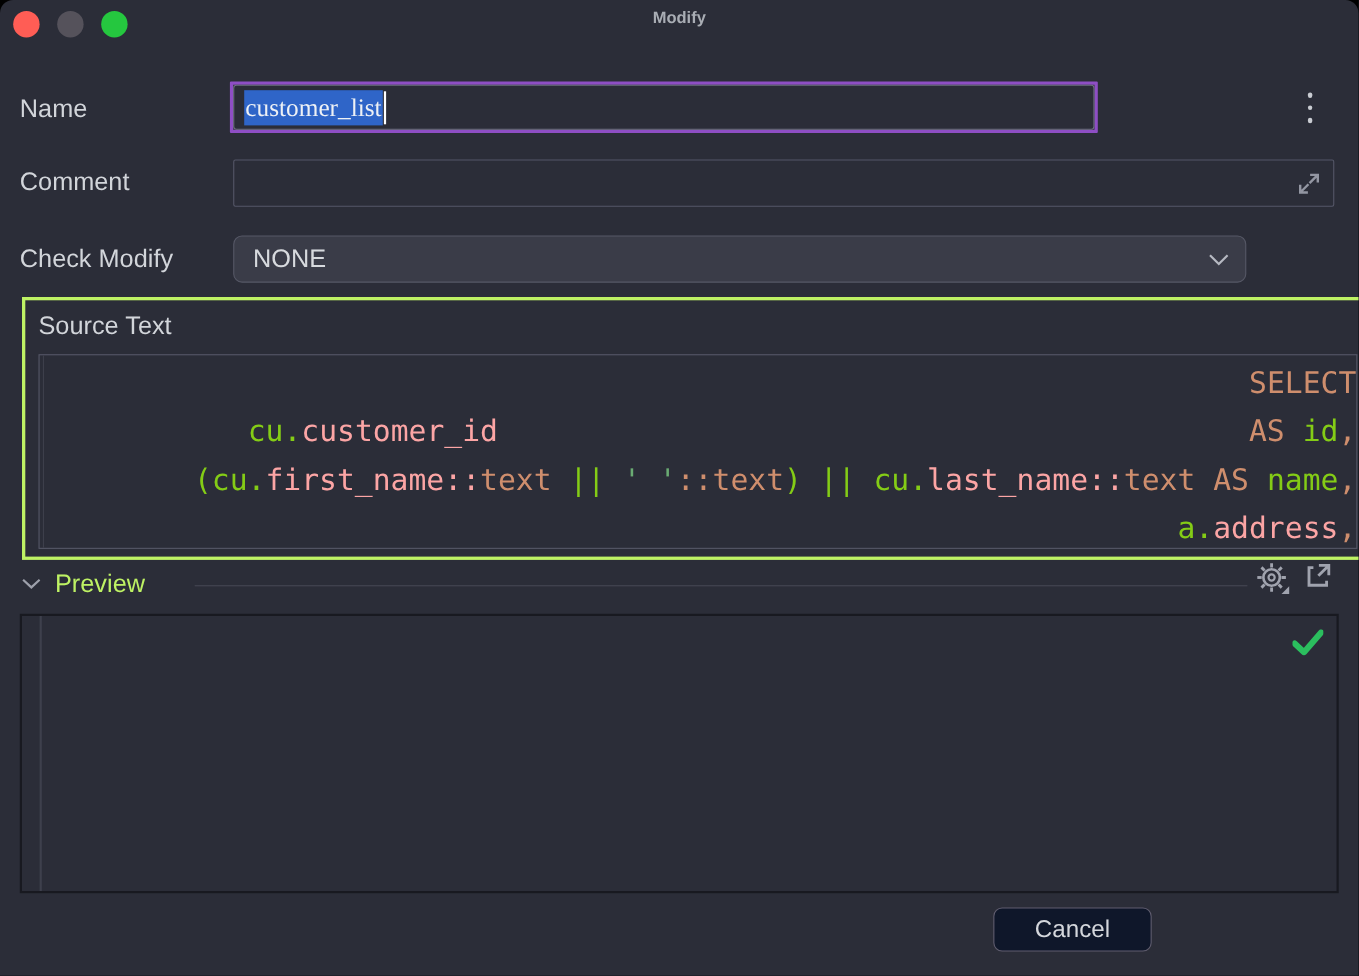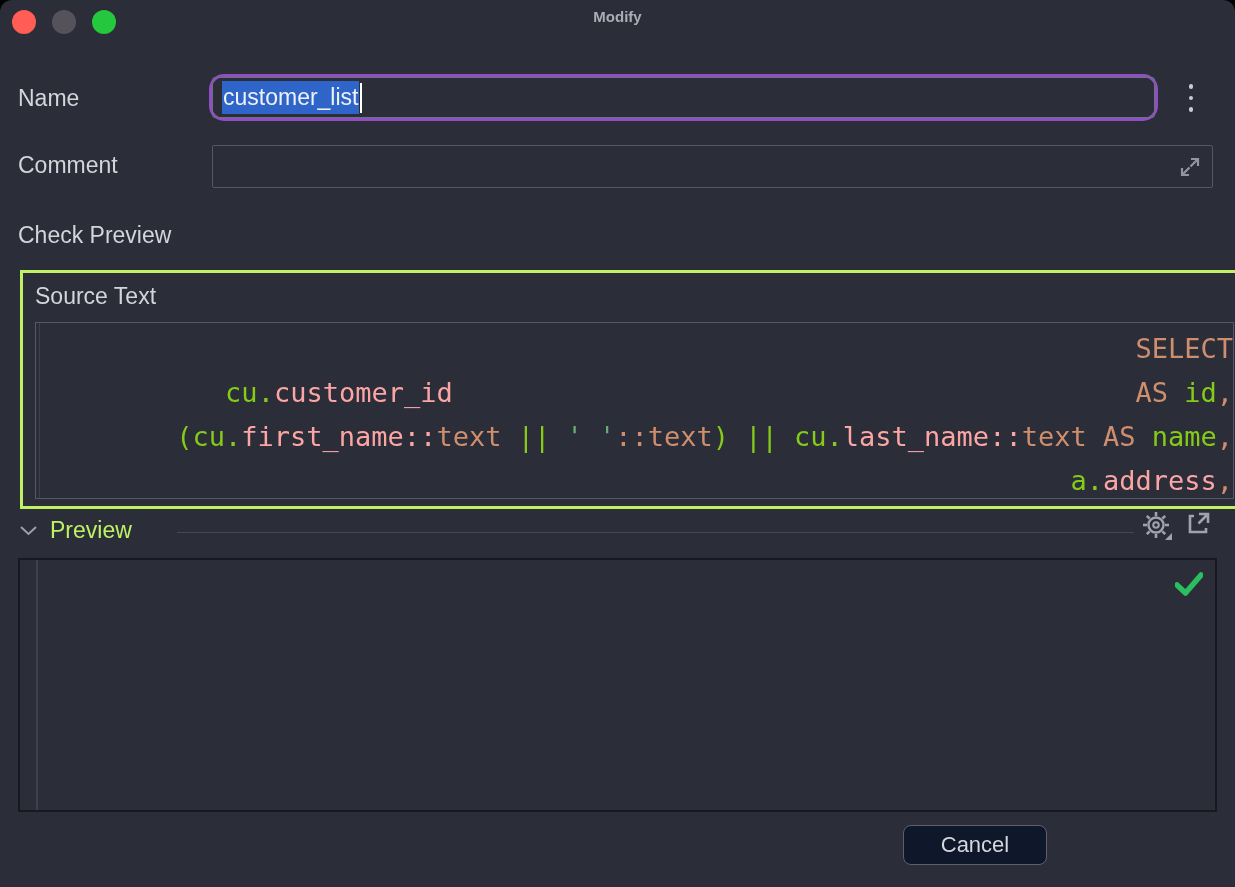--- a/index.html
+++ b/index.html
@@ -13,22 +13,22 @@
   .tl.red   { left:12px; background:#ff5d55; }
   .tl.gray  { left:52px; background:#55525b; }
   .tl.green { left:92px; background:#25c73f; }
   .win-title { position:absolute; left:0; right:0; top:8px; text-align:center;
                font-size:15px; font-weight:700; color:#a9adb4; }
 
   
   .flabel { position:absolute; left:18px; font-size:23px; color:#d2d5da; }
 
   
-  .name-wrap { position:absolute; left:209px; top:74px; width:949px; height:47px;
-               border:3px solid #8e4ec4; border-radius:15px; background:#2b2d38; }
+  .name-wrap { position:absolute; left:209px; top:74px; width:789px; height:47px;
+               border:3px solid #8e4ec4; border-radius:1px; background:#2b2d38;font-family:Liberation Serif, serif; }
   .name-inner { position:absolute; inset:0; border:1px solid #6e7180; border-radius:3px;
                 display:flex; align-items:center; padding-left:9px; }
   .name-text { font-size:23px; color:#eef1f5; background:#2f65c8; padding:3px 1px; white-space:pre; }
   .caret { display:inline-block; width:2px; height:30px; background:#ffffff; margin-left:1px; }
   .kebab { position:absolute; left:1183px; top:80px; width:16px; height:36px;
            display:flex; flex-direction:column; align-items:center; justify-content:center; gap:7px; }
   .kebab i { width:4.5px; height:4.5px; border-radius:50%; background:#c9ccd2; }
 
   
   .comment-field { position:absolute; left:212px; top:145px; width:1001px; height:43px;
@@ -104,21 +104,27 @@
       <i></i>
     </div>
 
   <div class="flabel" style="top:152px">Comment</div>
   <div class="comment-field">
     <svg class="expand-ic" viewBox="0 0 26 26">
       <path d="M14 5 h7 v7 M21 5 l-7.5 7.5 M12 21 H5 v-7 M5 21 l7.5 -7.5" fill="none" stroke="#9396a2" stroke-width="2.2"></path>
     </svg>
   </div>
 
-  <div class="flabel" style="top:222px">Check Preview</div>
+  <div class="flabel" style="top:222px">Check Modify</div>
+  <div class="select">
+    <span class="select-value">NONE</span>
+    <svg class="select-chevron" width="18" height="11" viewBox="0 0 18 11">
+      <polyline points="1,1 9,9 17,1" fill="none" stroke="#b5b8c1" stroke-width="2"></polyline>
+    </svg>
+  </div>
 
   <div class="source-section">
     <div class="source-label">Source Text</div>
     <div class="editor">
       <div class="editor-gutter"></div>
       <div class="code">
           <div class="code-line"><span class="c-kw">SELECT</span></div>
           <div class="code-line"><span class="c-pl">    cu.</span><span class="c-id">customer_id</span><span class="c-pl">                                          </span><span class="c-kw">AS</span><span class="c-pl"> id</span><span class="c-kw">,</span></div>
           <div class="code-line"><span class="c-pl">    (cu.</span><span class="c-id">first_name</span><span class="c-id">::</span><span class="c-kw">text</span><span class="c-pl"> || </span><span class="c-str">' '</span><span class="c-kw">::text</span><span class="c-pl">) || cu.</span><span class="c-id">last_name</span><span class="c-id">::</span><span class="c-kw">text</span><span class="c-pl"> </span><span class="c-kw">AS</span><span class="c-pl"> name</span><span class="c-kw">,</span></div>
           <div class="code-line"><span class="c-pl">    a.</span><span class="c-id">address</span><span class="c-kw">,</span></div>

